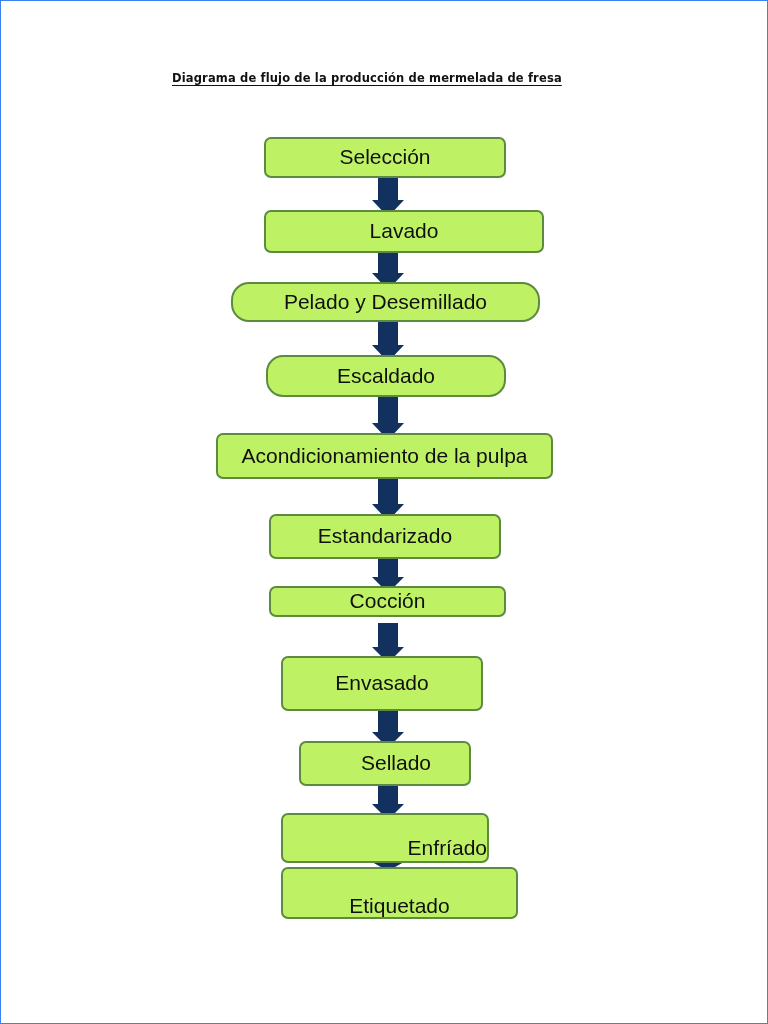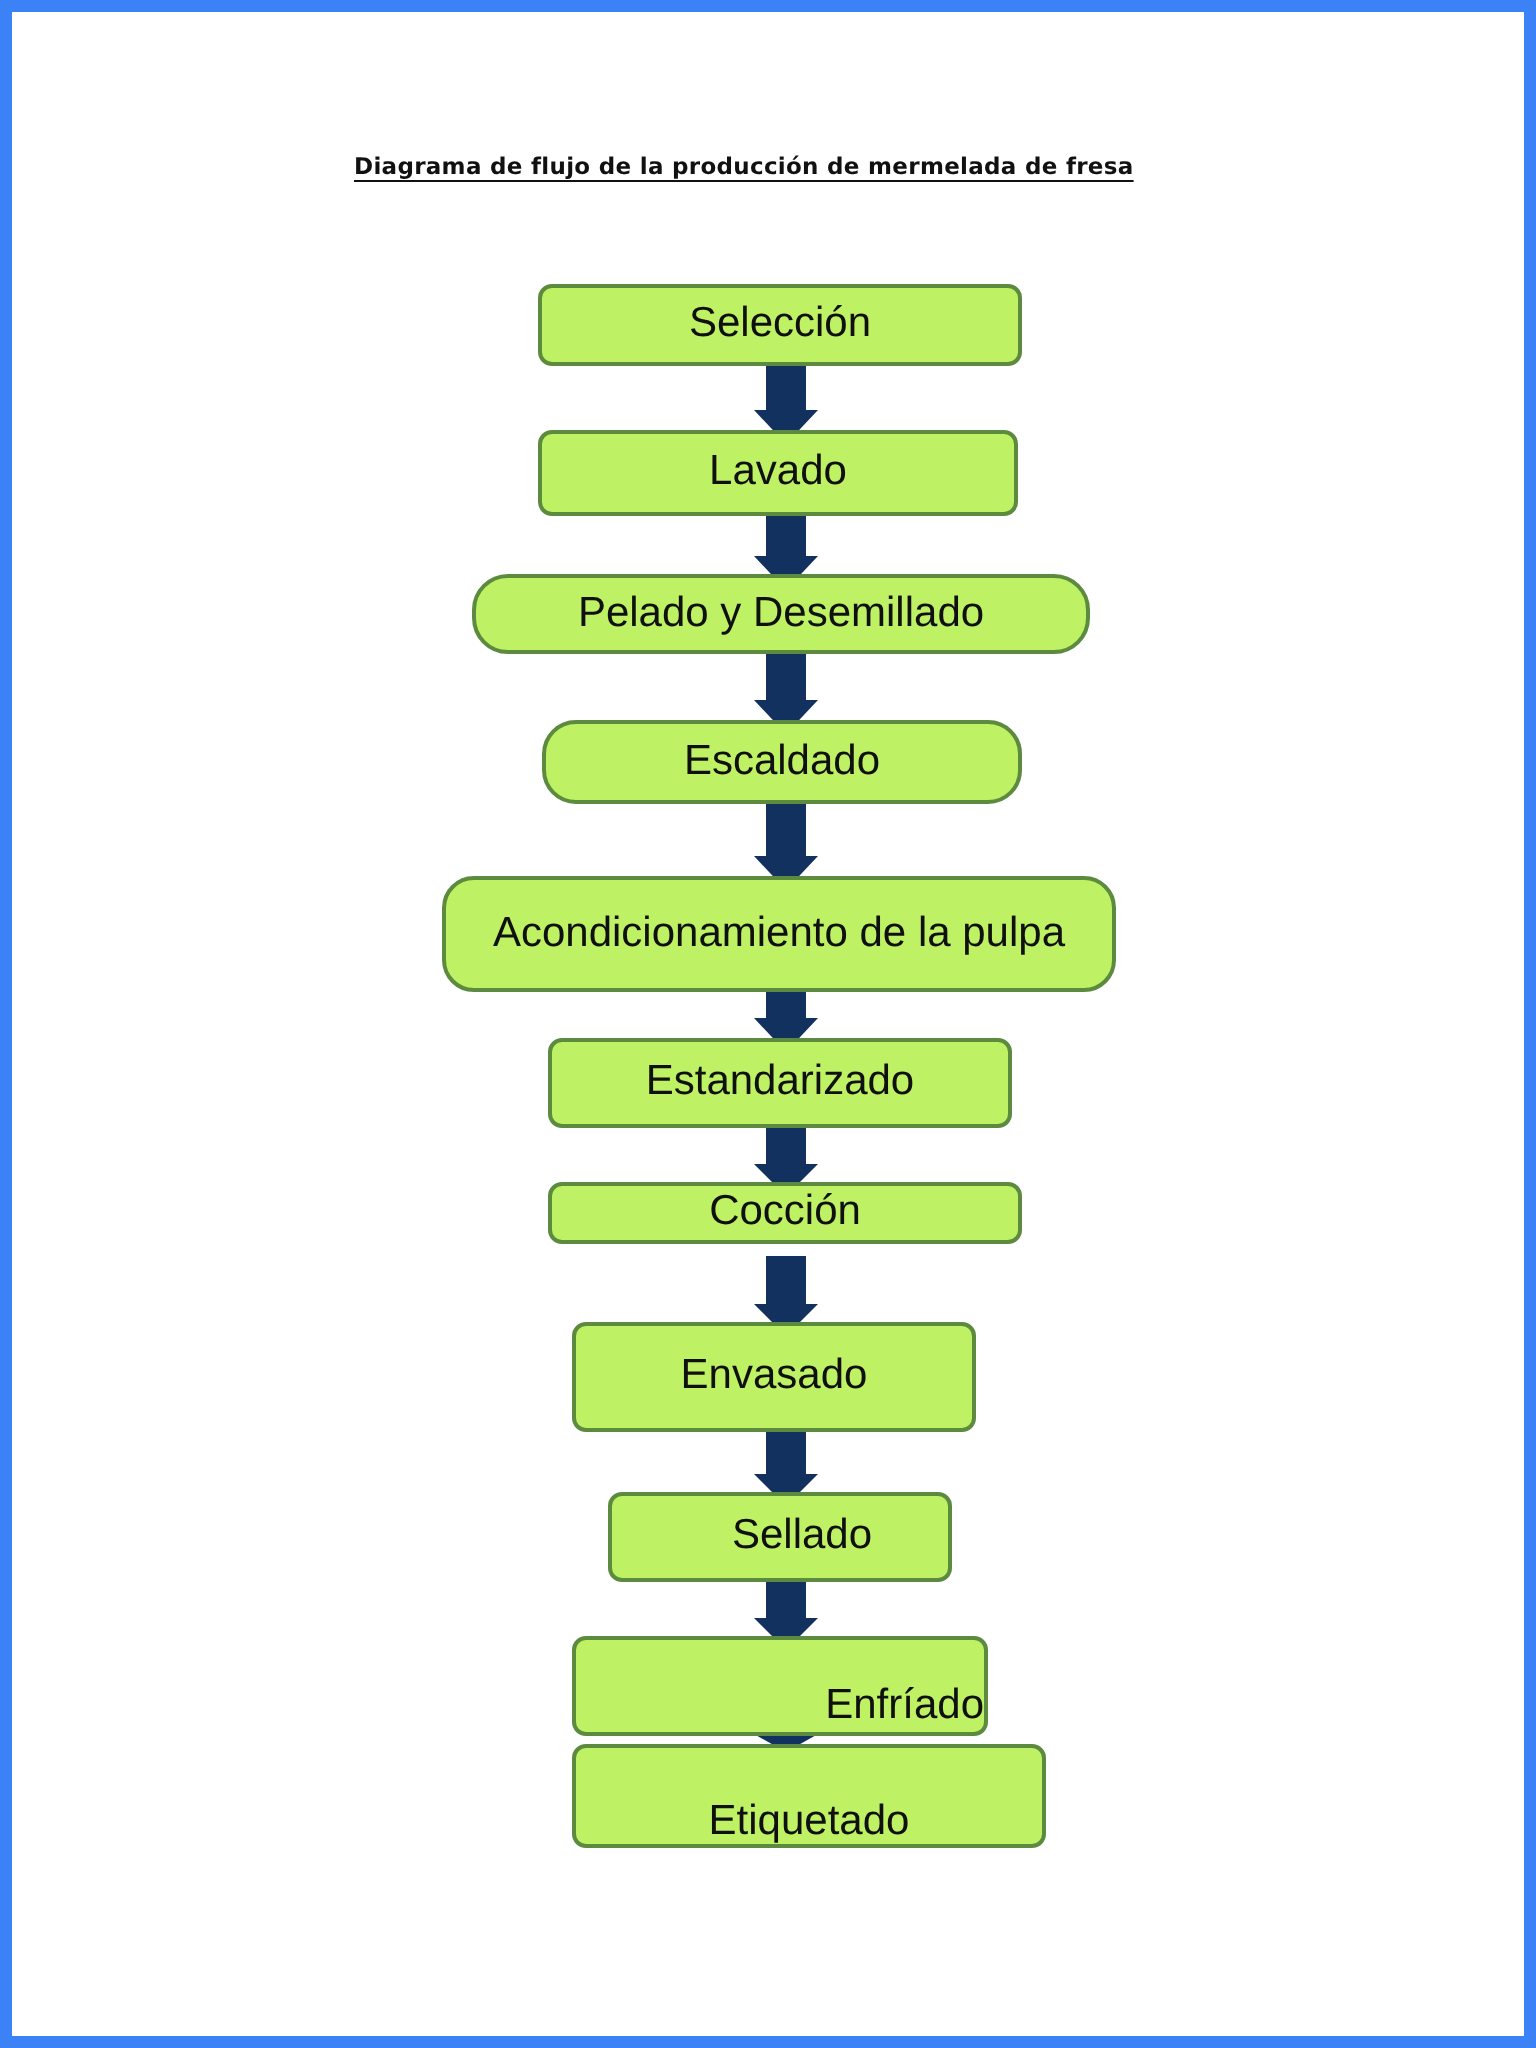--- a/index.html
+++ b/index.html
@@ -8,21 +8,21 @@
     background: #ffffff;
   }
   body {
     font-family: "Liberation Sans", sans-serif;
   }
   #page {
     position: relative;
     width: 768px;
     height: 1024px;
     background: #ffffff;
-    border: 6px solid #3b82f6;
+    border: 1px solid #3b82f6;
     box-sizing: border-box;
     overflow: hidden;
   }
   #diagram-title {
     position: absolute;
     left: 171px;
     top: 70px;
     font-family: "DejaVu Sans", sans-serif;
     font-size: 11.5px;
     font-weight: bold;
@@ -112,30 +112,30 @@
         </svg>
       </div>
       <div class="flow-arrow" style="left: 371px; top: 848px; width: 32px; height: 22px;">
         <svg width="32" height="22" viewBox="0 0 32 22">
           <polygon points="6,0 26,0 26,13 32,13 16,22 0,13 6,13" fill="#13315f"></polygon>
         </svg>
       </div>
       <div class="flow-box v-center" style="left: 263px; top: 136px; width: 242px; height: 41px; border-color: rgb(92, 138, 62); color: rgb(16, 16, 16);">
         <span class="box-label">Selección</span>
       </div>
-      <div class="flow-box v-center" style="left: 263px; top: 209px; width: 240px; height: 43px; border-color: rgb(92, 138, 62); color: rgb(16, 16, 16);">
+      <div class="flow-box v-center" style="left: 263px; top: 209px; width: 280px; height: 43px; border-color: rgb(92, 138, 62); color: rgb(16, 16, 16);">
         <span class="box-label">Lavado</span>
       </div>
       <div class="flow-box v-center" style="left: 230px; top: 281px; width: 309px; height: 40px; border-color: rgb(92, 138, 62); color: rgb(16, 16, 16); border-radius: 18px;">
         <span class="box-label">Pelado y Desemillado</span>
       </div>
       <div class="flow-box v-center" style="left: 265px; top: 354px; width: 240px; height: 42px; border-color: rgb(92, 138, 62); color: rgb(16, 16, 16); border-radius: 17px;">
         <span class="box-label">Escaldado</span>
       </div>
-      <div class="flow-box v-center" style="left: 215px; top: 432px; width: 337px; height: 58px; border-color: rgb(92, 138, 62); color: rgb(16, 16, 16); border-radius: 16px;">
+      <div class="flow-box v-center" style="left: 215px; top: 432px; width: 337px; height: 46px; border-color: rgb(92, 138, 62); color: rgb(16, 16, 16);">
         <span class="box-label">Acondicionamiento de la pulpa</span>
       </div>
       <div class="flow-box v-center" style="left: 268px; top: 513px; width: 232px; height: 45px; border-color: rgb(92, 138, 62); color: rgb(16, 16, 16);">
         <span class="box-label">Estandarizado</span>
       </div>
       <div class="flow-box v-center" style="left: 268px; top: 585px; width: 237px; height: 31px; border-color: rgb(92, 138, 62); color: rgb(16, 16, 16);">
         <span class="box-label">Cocción</span>
       </div>
       <div class="flow-box v-center" style="left: 280px; top: 655px; width: 202px; height: 55px; border-color: rgb(92, 138, 62); color: rgb(16, 16, 16);">
         <span class="box-label">Envasado</span>

